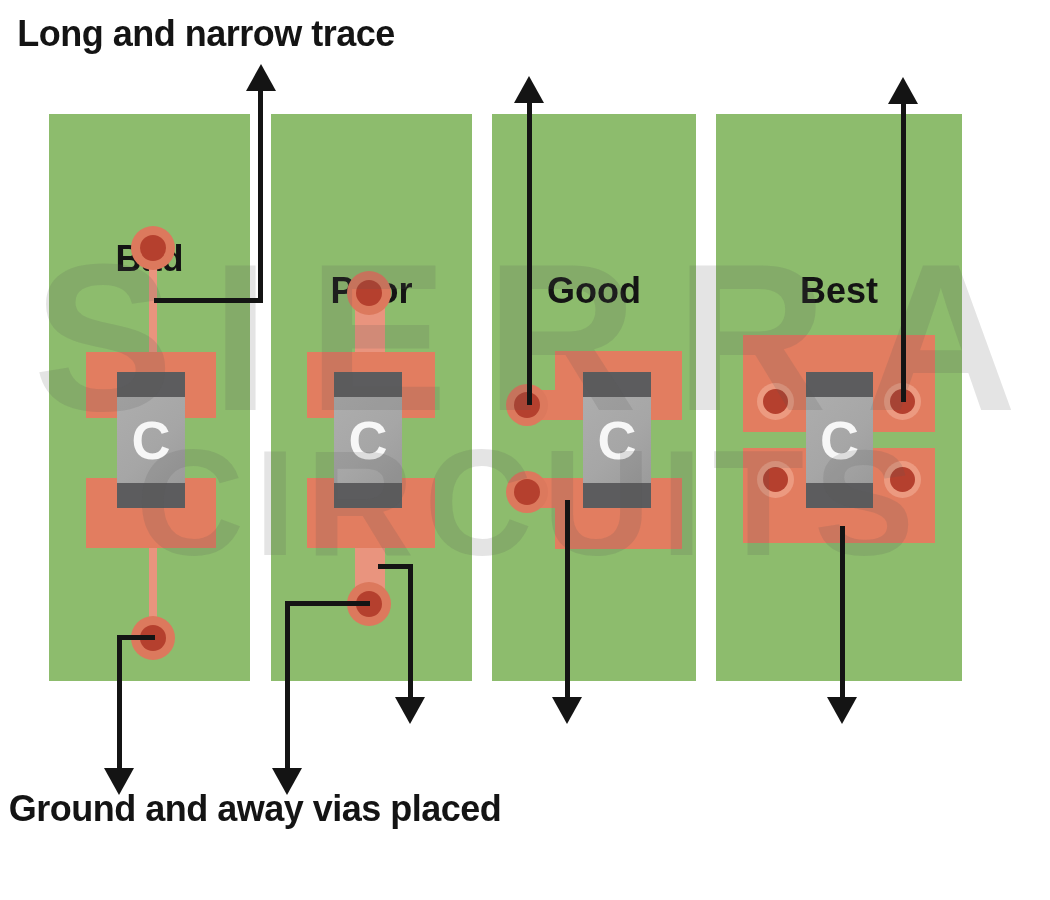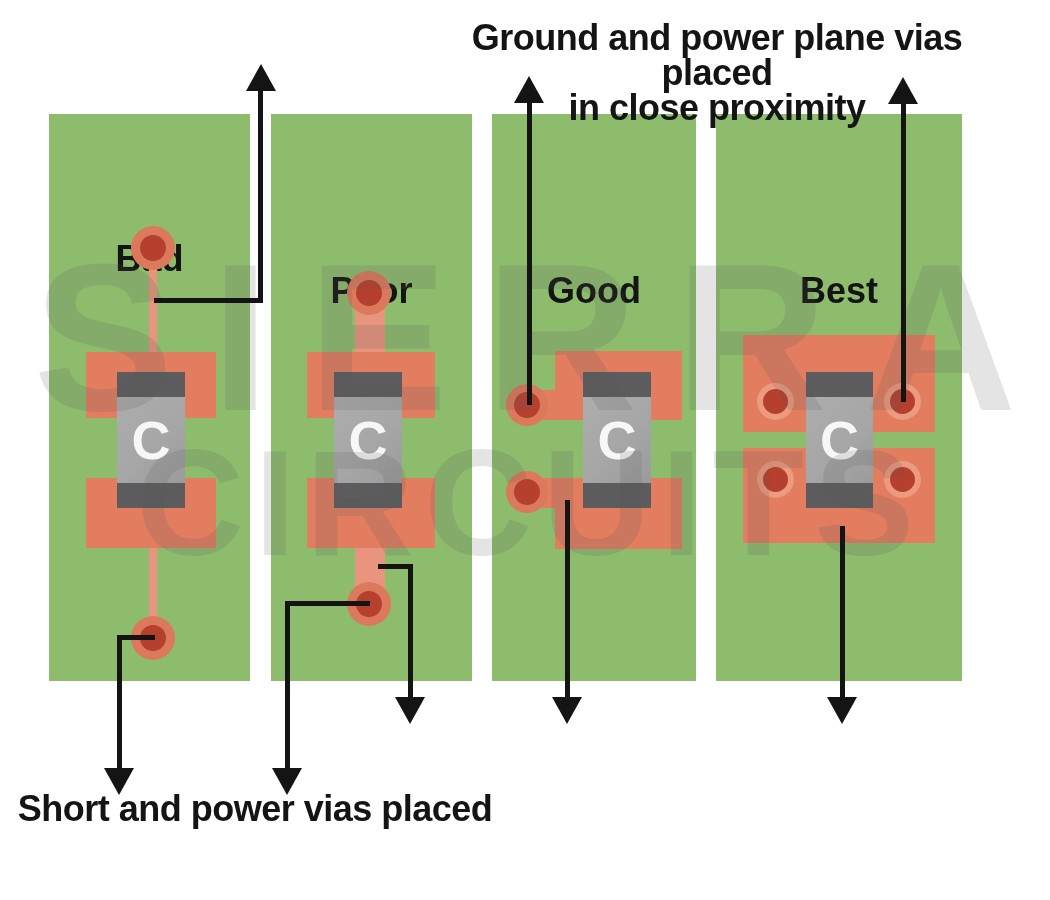--- a/index.html
+++ b/index.html
@@ -133,44 +133,41 @@
     <div class="cap" style="left:90px; top:258px; width:67px;">
       <div class="cap-term top"></div>
       <div class="cap-term bottom"></div>
       <div class="cap-letter">C</div>
     </div>
   </div>
 
   <div class="wm wm1">SIERRA</div>
   <div class="wm wm2">CIRCUITS</div>
 
+  <div class="atext" style="left:16px; top:16px; width:380px;">Long and narrow trace</div>
   <div class="ahead up" style="left:246px; top:64px;"></div>
   <div class="aline" style="left:258px; top:88px; width:5px; height:214px;"></div>
   <div class="aline" style="left:154px; top:298px; width:109px; height:5px;"></div>
 
-  <div class="atext" style="left:417px; top:20px; width:600px;">
-    <div>Ground and power plane vias placed</div>
-    <div>in close proximity</div>
-  </div>
   <div class="ahead up" style="left:514px; top:76px;"></div>
   <div class="aline" style="left:527px; top:100px; width:5px; height:305px;"></div>
   <div class="ahead up" style="left:888px; top:77px;"></div>
   <div class="aline" style="left:901px; top:101px; width:5px; height:301px;"></div>
 
   <div class="aline" style="left:378px; top:564px; width:34px; height:5px;"></div>
   <div class="aline" style="left:408px; top:564px; width:5px; height:133px;"></div>
   <div class="ahead down" style="left:395px; top:697px;"></div>
   <div class="aline" style="left:565px; top:500px; width:5px; height:197px;"></div>
   <div class="ahead down" style="left:552px; top:697px;"></div>
 
   <div class="aline" style="left:840px; top:526px; width:5px; height:171px;"></div>
   <div class="ahead down" style="left:827px; top:697px;"></div>
 
   <div class="atext" style="left:5px; top:791px; width:500px;">
-    <div>Short and power vias placed</div>
+    <div>Ground and away vias placed</div>
   </div>
   <div class="aline" style="left:117px; top:635px; width:38px; height:5px;"></div>
   <div class="aline" style="left:117px; top:635px; width:5px; height:135px;"></div>
   <div class="ahead down" style="left:104px; top:768px;"></div>
   <div class="aline" style="left:285px; top:601px; width:85px; height:5px;"></div>
   <div class="aline" style="left:285px; top:601px; width:5px; height:169px;"></div>
   <div class="ahead down" style="left:272px; top:768px;"></div>
 
 </div>
 

